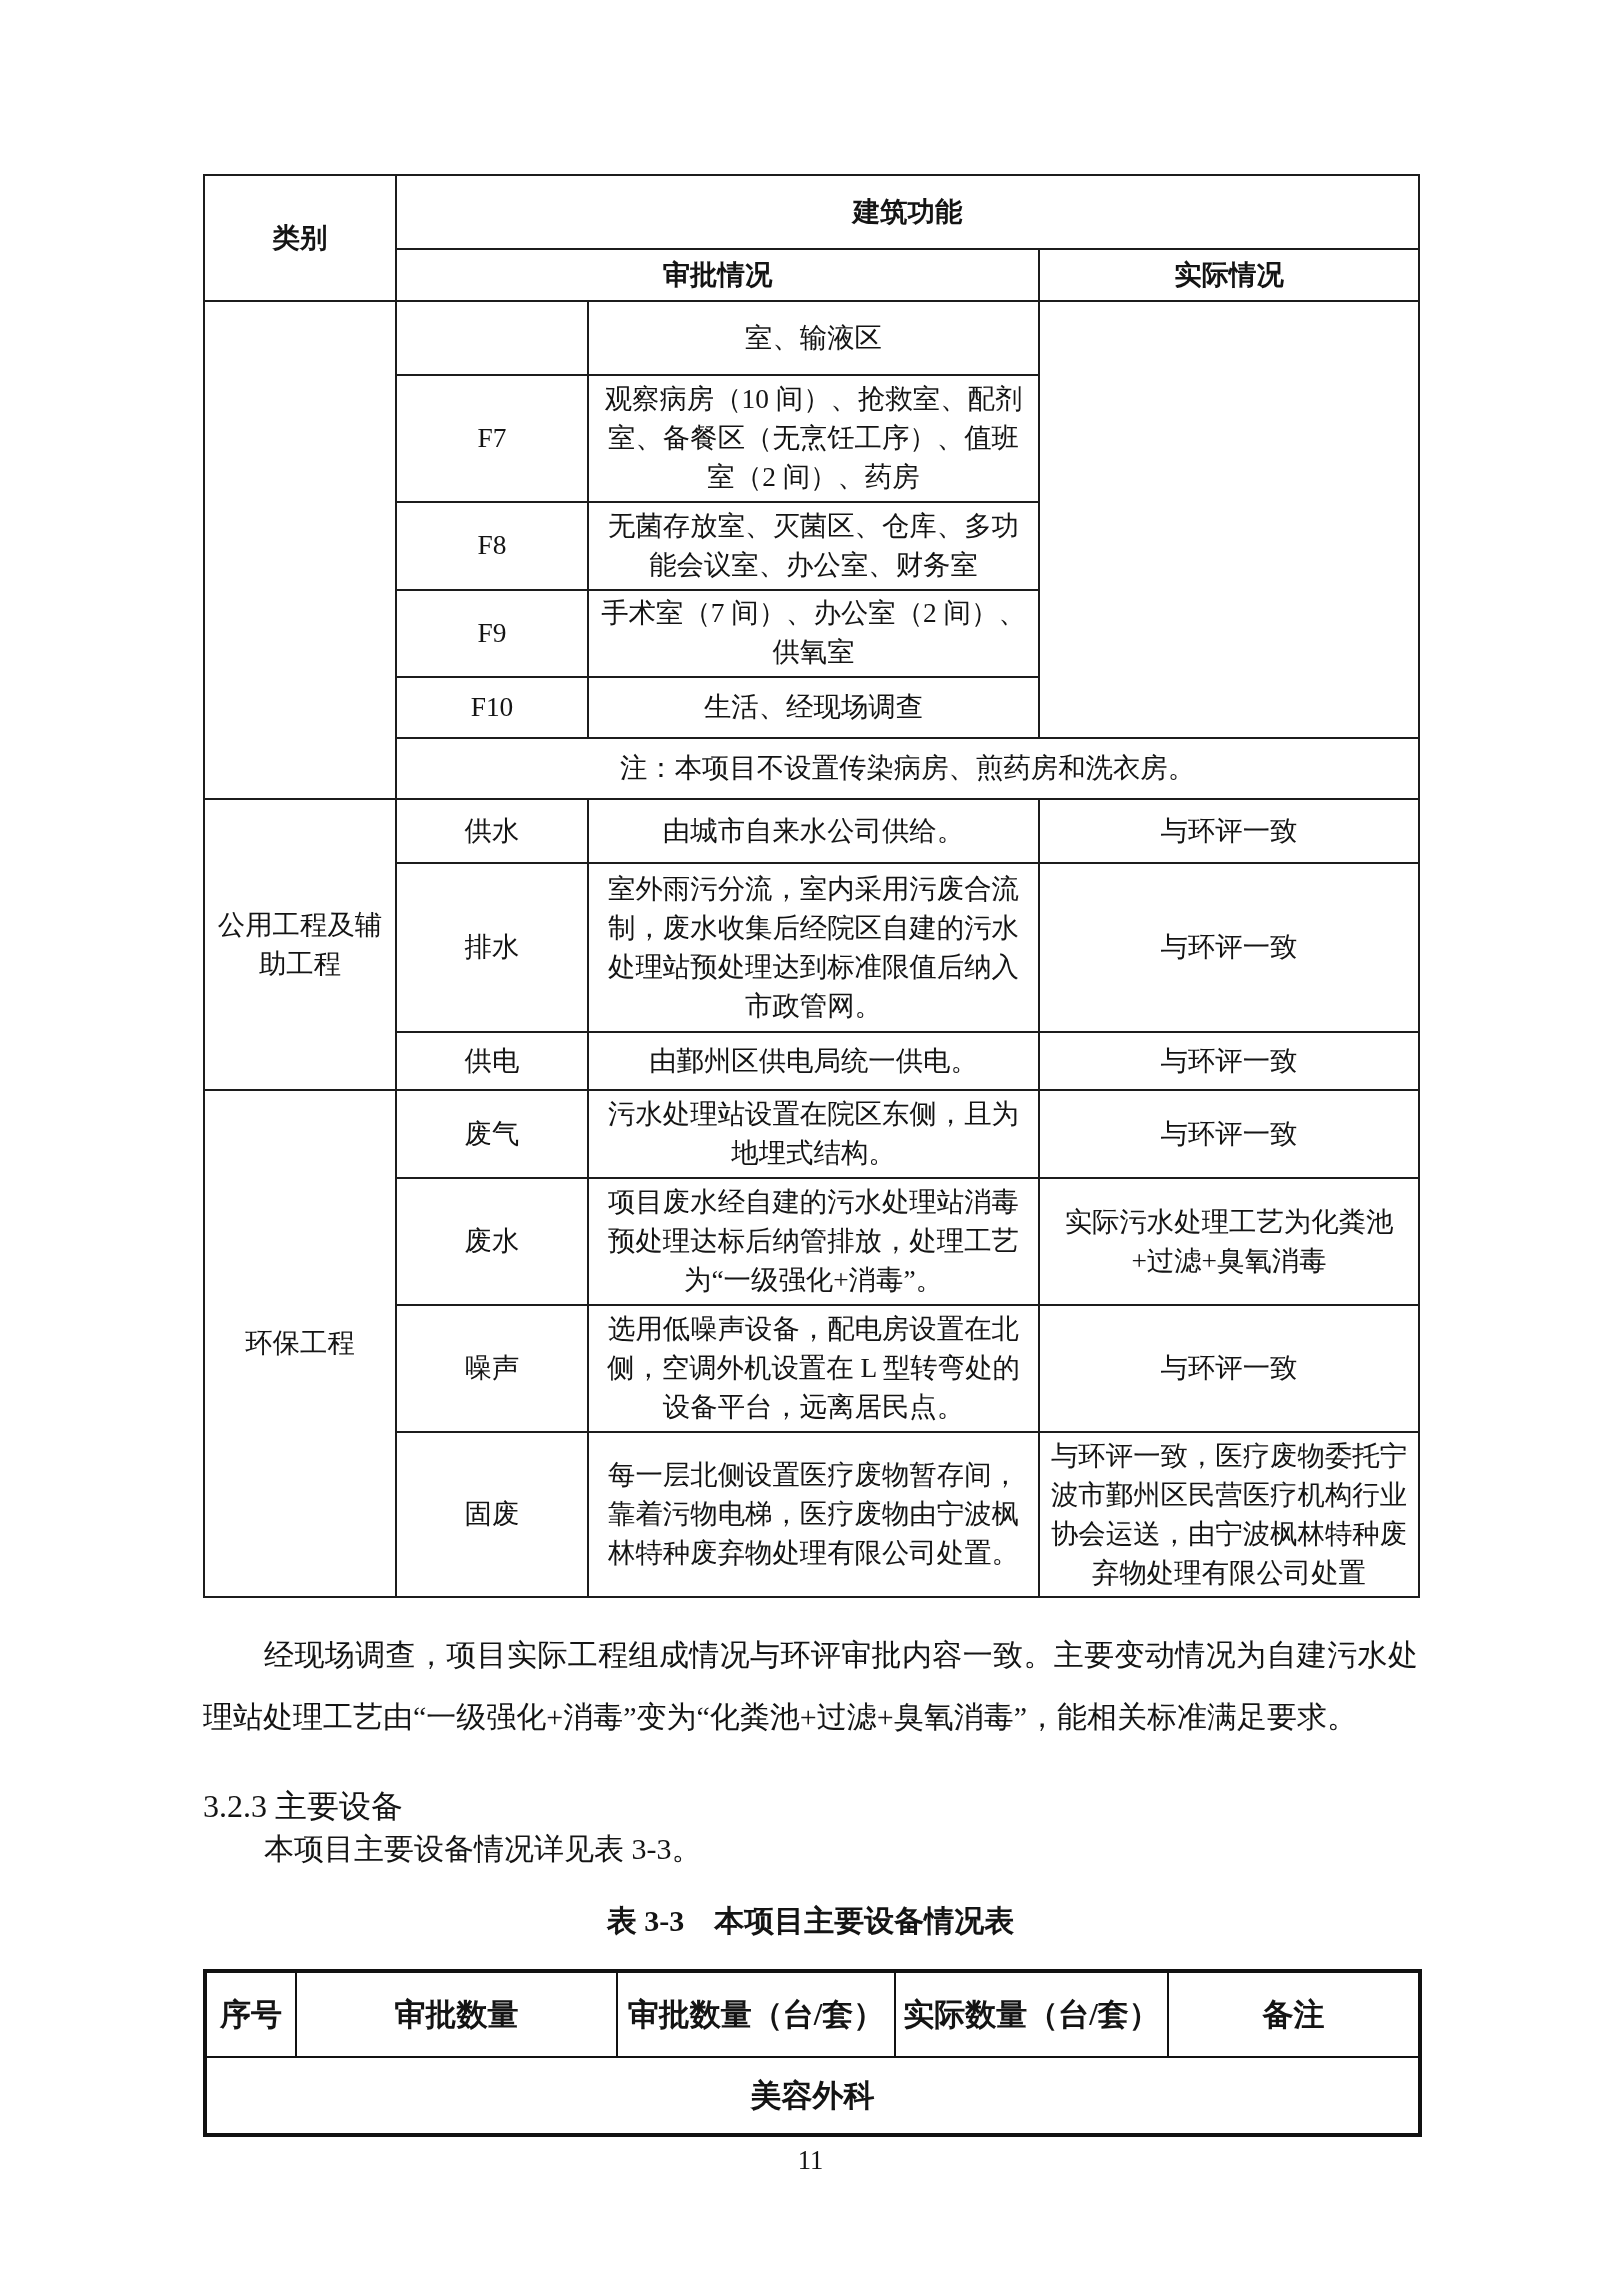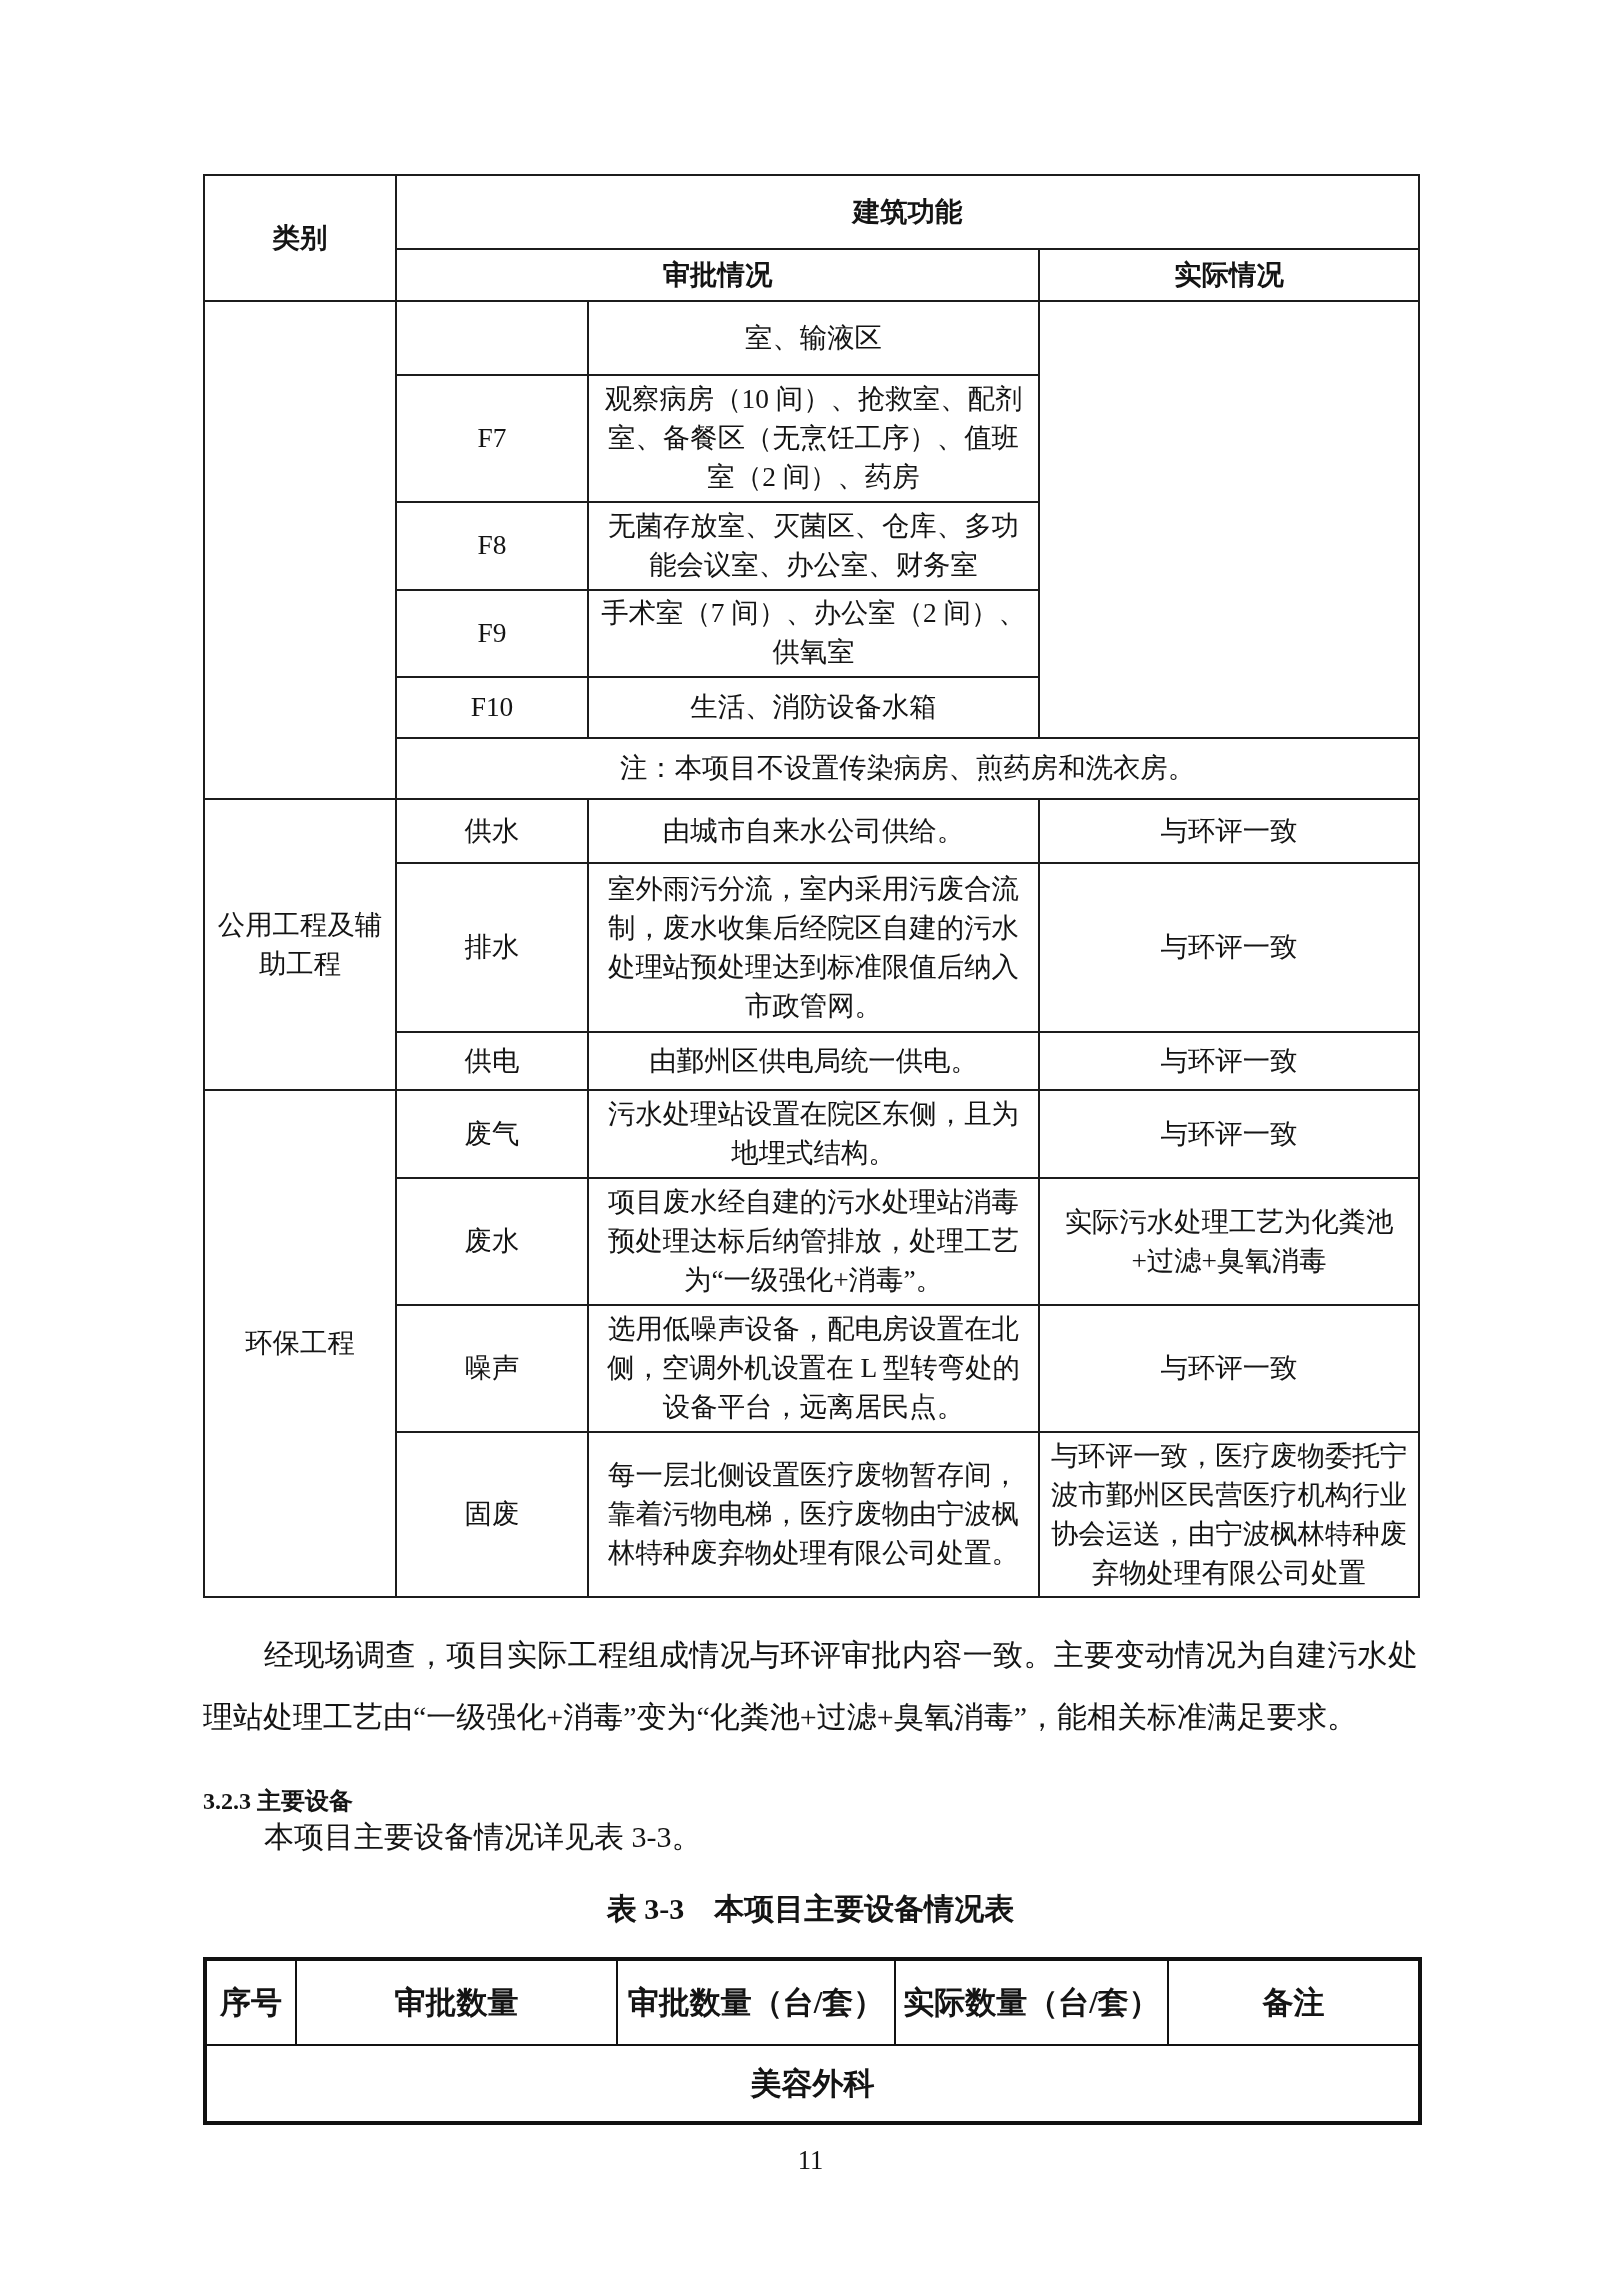--- a/index.html
+++ b/index.html
@@ -45,22 +45,22 @@
   
   .para {
     margin-top: 25.5px;
     font-size: 30px;
     line-height: 62px;
     text-align: justify;
     text-indent: 61px;
   }
   .sec-heading {
     margin-top: 37px;
-    font-size: 24px;
-    font-weight: bold;
+    font-size: 32px;
+    font-weight: normal;
   }
   .intro {
     font-size: 30px;
     text-indent: 61px;
   }
   .caption {
     margin-top: 31px;
     font-size: 30px;
     font-weight: bold;
     text-align: center;
@@ -129,21 +129,21 @@
         <tr class="h76">
           <td>F8</td>
           <td>无菌存放室、灭菌区、仓库、多功能会议室、办公室、财务室</td>
         </tr>
         <tr class="h76">
           <td>F9</td>
           <td>手术室（7 间）、办公室（2 间）、供氧室</td>
         </tr>
         <tr class="h62">
           <td>F10</td>
-          <td>生活、消防设备水箱</td>
+          <td>生活、经现场调查</td>
         </tr>
         <tr class="h62">
           <td colspan="3">注：本项目不设置传染病房、煎药房和洗衣房。</td>
         </tr>
 
         <tr class="h65">
           <td rowspan="3">公用工程及辅助工程</td>
           <td>供水</td>
           <td>由城市自来水公司供给。</td>
           <td>与环评一致</td>

